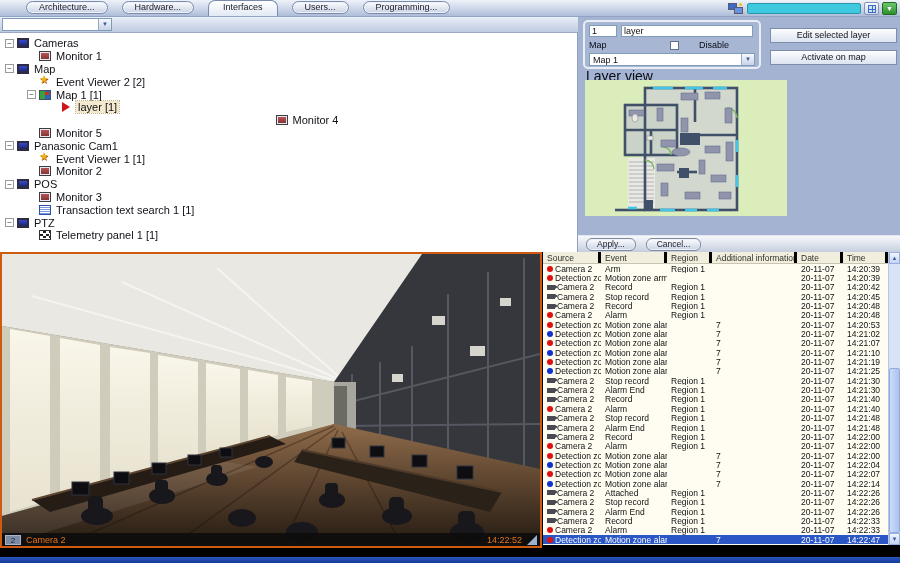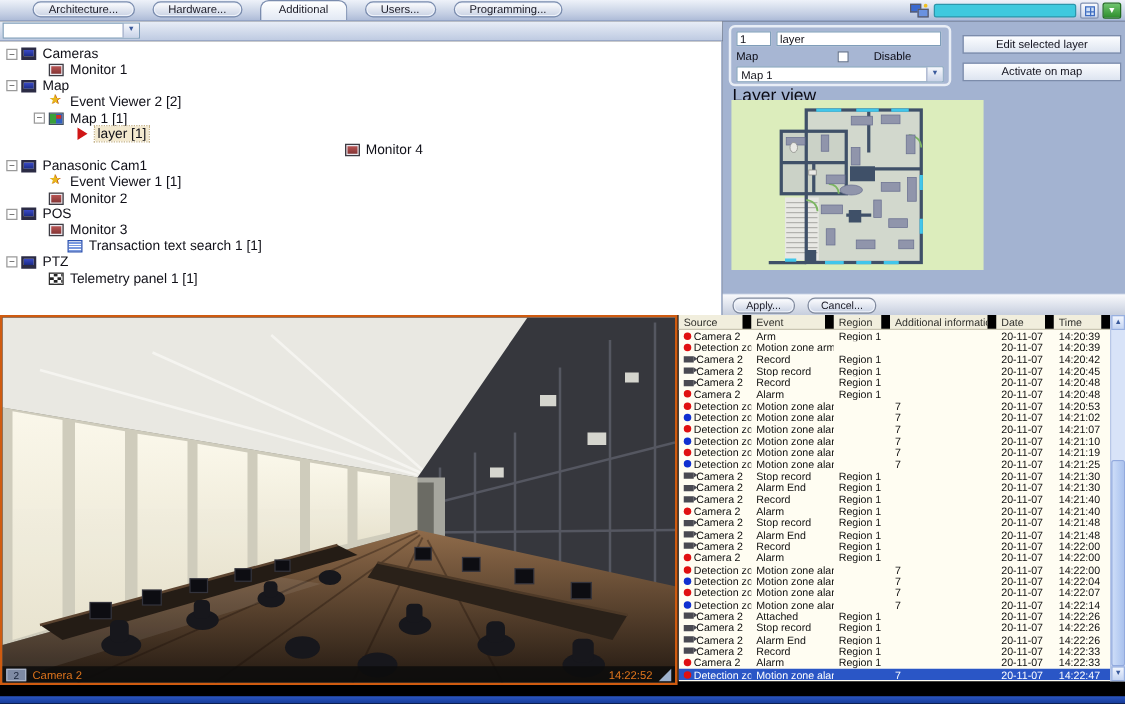--- a/index.html
+++ b/index.html
@@ -121,21 +121,21 @@
   .cam-name { color:#e0751c; font-size:9px; }
   .cam-time { margin-left:auto; color:#e0751c; font-size:9px; }
   .cam-corner { width:0; height:0; border-left:10px solid transparent; border-bottom:10px solid #9db1cd; }
   
   .event-panel {
     position:absolute; left:543px; top:252px; width:357px; height:293px; background:#fffdf2;
     display:flex;
   }
   .table-area { width:345px; display:flex; flex-direction:column; }
   .ehead { display:flex; height:12px; background:#f1eedd; border-bottom:1px solid #c9c5b2; font-size:8.5px; color:#30302c; }
-  .ehead .hcell { padding:1px 0 0 4px; border-right:7px solid #000000; white-space:nowrap; overflow:hidden; }
+  .ehead .hcell { padding:1px 0 0 4px; border-right:3px solid #000000; white-space:nowrap; overflow:hidden; }
   .erows { flex:1; overflow:hidden; }
   .erow { display:flex; height:9.35px; font-size:8.5px; color:#101010; align-items:center; }
   .erow .cell { padding-left:4px; white-space:nowrap; overflow:hidden; height:100%; display:flex; align-items:center; gap:2px; }
   .erow.sel { background:#2a56c6; color:#fff; }
   .c-source{width:58px;} .c-event{width:66px;} .c-region{width:45px;} .c-info{width:85px;} .c-date{width:46px;} .c-time{width:45px;}
   .dot { width:6px; height:6px; border-radius:50%; flex:0 0 6px; }
   .dot.red { background:#e01010; } .dot.blue { background:#1030d0; }
   .camic { flex:0 0 8px; width:8px; height:5px; background:#4a4a52; position:relative; }
   .camic::after { content:""; position:absolute; right:-3px; top:0; border-right:3px solid #4a4a52; border-top:2px solid transparent; border-bottom:2px solid transparent; transform:scaleX(-1); left:auto; }
   .vscroll { width:12px; background:#d8e3f8; display:flex; flex-direction:column; border-left:1px solid #b7c6e6; }
@@ -145,21 +145,21 @@
   
   .taskbar { position:absolute; left:0; bottom:0; width:900px; height:6px; background:linear-gradient(#2a55c0,#153a96); }
 </style>
 </head>
 <body>
 
 <div class="titlebar">
   <div class="tabs">
     <div class="tabbtn">Architecture...</div>
     <div class="tabbtn">Hardware...</div>
-    <div class="tabbtn active">Additional</div>
+    <div class="tabbtn active">Interfaces</div>
     <div class="tabbtn">Users...</div>
     <div class="tabbtn">Programming...</div>
   </div>
   <div class="title-icons">
     <span class="net-icon">
       <span class="scr s1"></span>
         <span class="scr s2"></span>
         <span class="dot"></span>
     </span>
     <input class="cyan-field" readonly="" value="" style="">
@@ -206,20 +206,25 @@
     <div class="tree-row sel" style="padding-left: 49px;">
       <span class="exp-spacer"></span>
       <span class="ticon i-layer"></span>
       <span class="tlabel">layer [1]</span>
     </div>
     <div class="tree-row" style="padding-left: 27px; justify-content: center;">
       <span class="exp-spacer"></span>
       <span class="ticon i-monitor"></span>
       <span class="tlabel">Monitor 4</span>
     </div>
+    <div class="tree-row" style="padding-left: 27px;">
+      <span class="exp-spacer"></span>
+      <span class="ticon i-monitor"></span>
+      <span class="tlabel">Monitor 5</span>
+    </div>
     <div class="tree-row" style="padding-left: 5px;">
       <span class="expander">−</span>
       <span class="ticon i-display"></span>
       <span class="tlabel">Panasonic Cam1</span>
     </div>
     <div class="tree-row" style="padding-left: 27px;">
       <span class="exp-spacer"></span>
       <span class="ticon i-event"></span>
       <span class="tlabel">Event Viewer 1 [1]</span>
     </div>
@@ -231,21 +236,21 @@
     <div class="tree-row" style="padding-left: 5px;">
       <span class="expander">−</span>
       <span class="ticon i-display"></span>
       <span class="tlabel">POS</span>
     </div>
     <div class="tree-row" style="padding-left: 27px; align-items: center;">
       <span class="exp-spacer"></span>
       <span class="ticon i-monitor"></span>
       <span class="tlabel">Monitor 3</span>
     </div>
-    <div class="tree-row" style="padding-left: 42px;">
+    <div class="tree-row" style="padding-left: 27px;">
       <span class="exp-spacer"></span>
       <span class="ticon i-doc"></span>
       <span class="tlabel">Transaction text search 1 [1]</span>
     </div>
     <div class="tree-row" style="padding-left: 5px;">
       <span class="expander">−</span>
       <span class="ticon i-display"></span>
       <span class="tlabel">PTZ</span>
     </div>
     <div class="tree-row" style="padding-left: 27px;">

